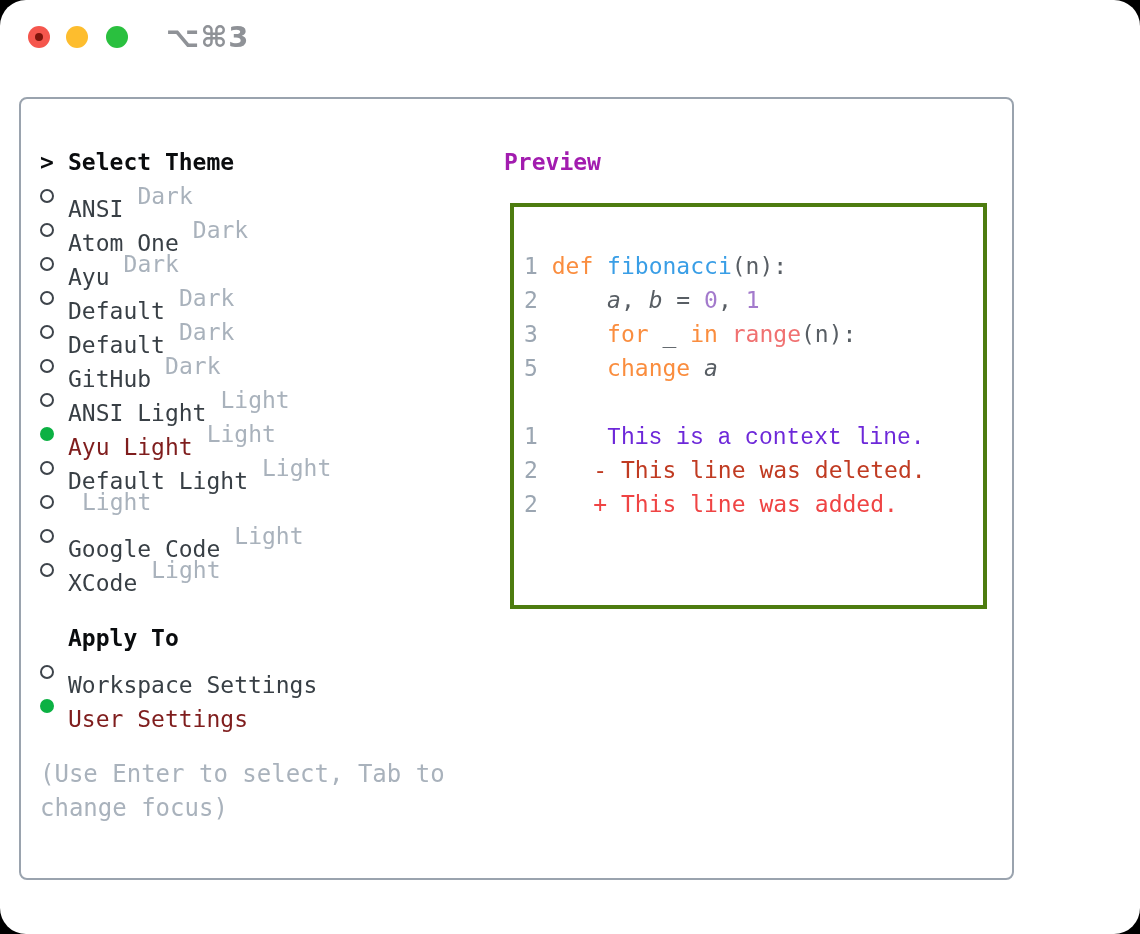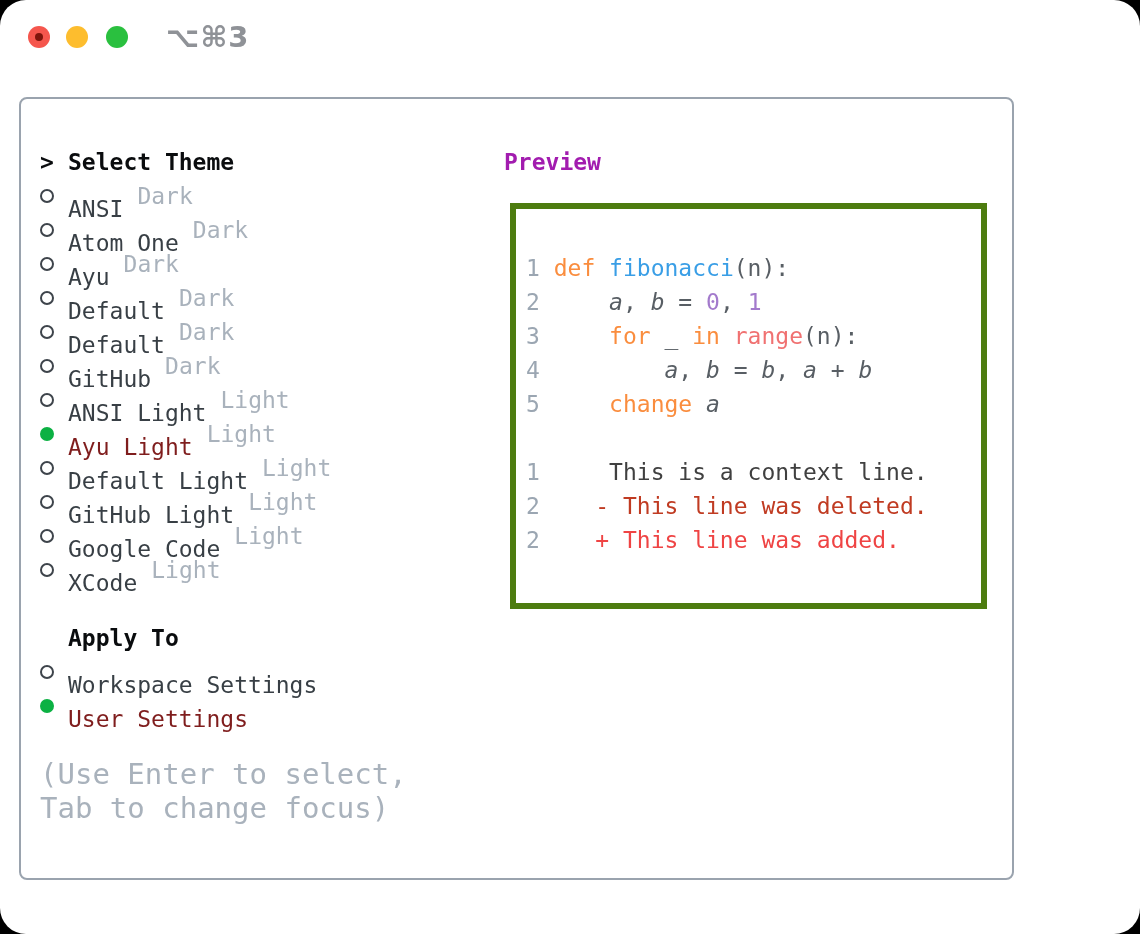--- a/index.html
+++ b/index.html
@@ -38,41 +38,41 @@
     box-sizing:border-box;width:14px;height:14px;border-radius:50%;
     border:2px solid #3e444b;margin-right:14px;flex:0 0 auto;
   }
   .selected .bullet{background:#0cb143;border-color:#0cb143;}
   .tname{color:#383f45;margin-top:26px;}
   .selected .tname{color:#7f1d1d;}
   .tvariant{color:#a9b2bc;margin-left:14px;}
   .spacer{display:inline-block;width:28px;flex:0 0 auto;}
   .blank{height:34px;}
   .hint{
-    width:430px;font-size:29px;line-height:34px;color:#a9b2bc;white-space:normal;
+    width:430px;font-size:24px;line-height:34px;color:#a9b2bc;white-space:normal;
   }
   
   .preview-title{
     position:absolute;left:483px;top:46px;height:34px;display:flex;align-items:center;
     font-size:23px;font-weight:bold;color:#a21caf;
   }
   .preview-box{
     position:absolute;left:489px;top:104px;width:477px;height:406px;
-    box-sizing:border-box;border:6px solid #4d7c0f;background:#fff;
+    box-sizing:border-box;border:4px solid #4d7c0f;background:#fff;
     padding:46px 0 0 10px;overflow:hidden;
   }
   .cline{height:34px;font-size:23px;white-space:pre;}
   .tk-num{color:#9ba6b2;}
   .tk-kw{color:#fa8d3e;}
   .tk-fn{color:#399ee6;}
   .tk-sp{color:#f07171;}
   .tk-ct{color:#a37acc;}
   .tk-pl{color:#585e64;}
   .tk-var{color:#585e64;font-style:italic;}
-  .tk-ctx{color:#404040;}
+  .tk-ctx{color:#6d28d9;font-family:Liberation Mono, monospace;}
   .tk-del{color:#c03b22;}
   .tk-add{color:#ef4444;}
 </style>
 </head>
 <body>
 
 <div class="window">
 
   <div class="titlebar">
     <span class="tl red">
@@ -131,21 +131,20 @@
         <span class="tname">Ayu Light</span>
         <span class="tvariant">Light</span>
       </div>
       <div class="row">
         <span class="bullet"></span>
         <span class="tname">Default Light</span>
         <span class="tvariant">Light</span>
       </div>
       <div class="row">
         <span class="bullet"></span>
-        <span class="tname">GitHub Light</span>
         <span class="tvariant">Light</span>
       </div>
       <div class="row">
         <span class="bullet"></span>
         <span class="tname">Google Code</span>
         <span class="tvariant">Light</span>
       </div>
       <div class="row">
         <span class="bullet"></span>
         <span class="tname">XCode</span>
@@ -171,21 +170,20 @@
 
       <div class="hint">(Use Enter to select, Tab to change focus)</div>
     </div>
 
     <div class="preview-title">Preview</div>
 
     <div class="preview-box">
       <div class="cline"><span class="tk-num">1 </span><span class="tk-kw">def</span><span class="tk-pl"> </span><span class="tk-fn">fibonacci</span><span class="tk-pl">(n):</span></div>
       <div class="cline"><span class="tk-num">2 </span><span class="tk-pl">    </span><span class="tk-var">a</span><span class="tk-pl">, </span><span class="tk-var">b</span><span class="tk-pl"> = </span><span class="tk-ct">0</span><span class="tk-pl">, </span><span class="tk-ct">1</span></div>
       <div class="cline"><span class="tk-num">3 </span><span class="tk-pl">    </span><span class="tk-kw">for</span><span class="tk-pl"> _ </span><span class="tk-kw">in</span><span class="tk-pl"> </span><span class="tk-sp">range</span><span class="tk-pl">(n):</span></div>
-      <div class="cline"><span class="tk-num">4 </span><span class="tk-pl">        </span><span class="tk-var">a</span><span class="tk-pl">, </span><span class="tk-var">b</span><span class="tk-pl"> = </span><span class="tk-var">b</span><span class="tk-pl">, </span><span class="tk-var">a</span><span class="tk-pl"> + </span><span class="tk-var">b</span></div>
       <div class="cline"><span class="tk-num">5 </span><span class="tk-pl">    </span><span class="tk-kw">change</span><span class="tk-pl"> </span><span class="tk-var">a</span></div>
       <div class="cline"></div>
       <div class="cline"><span class="tk-num">1     </span><span class="tk-ctx">This is a context line.</span></div>
       <div class="cline"><span class="tk-num">2    </span><span class="tk-del">- This line was deleted.</span></div>
       <div class="cline"><span class="tk-num">2    </span><span class="tk-add">+ This line was added.</span></div>
     </div>
 
   </div>
 </div>
 

